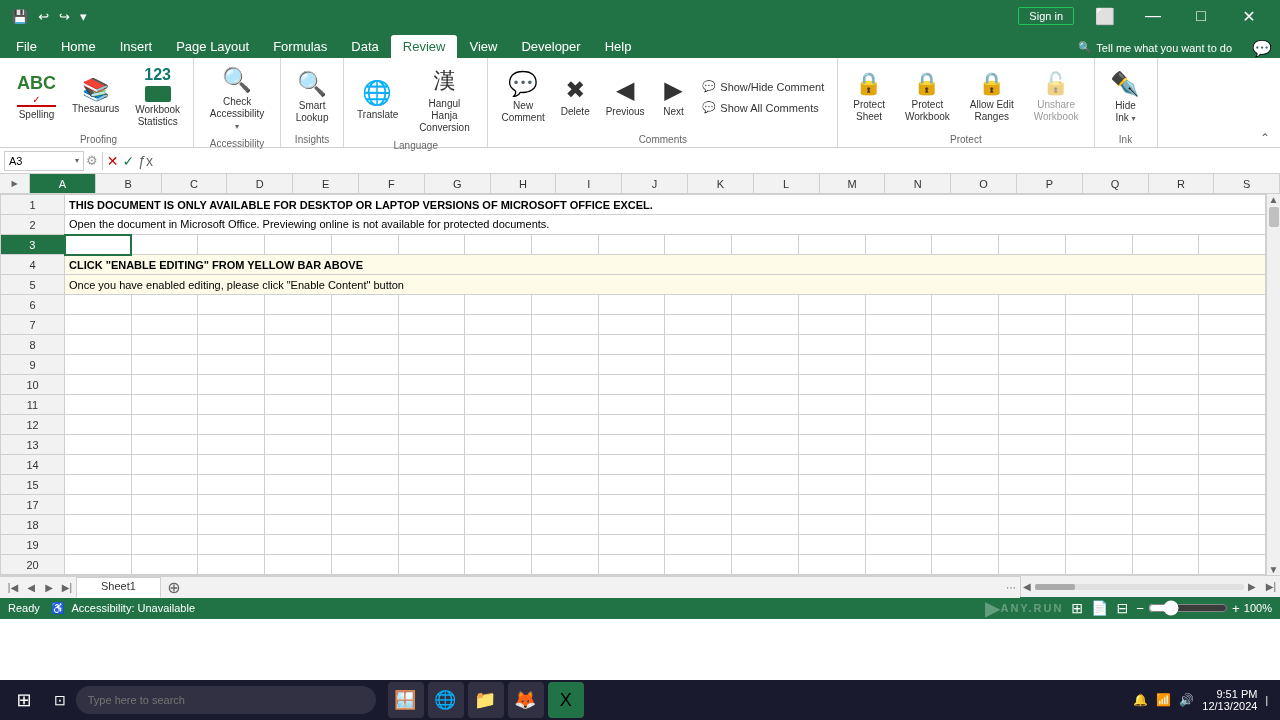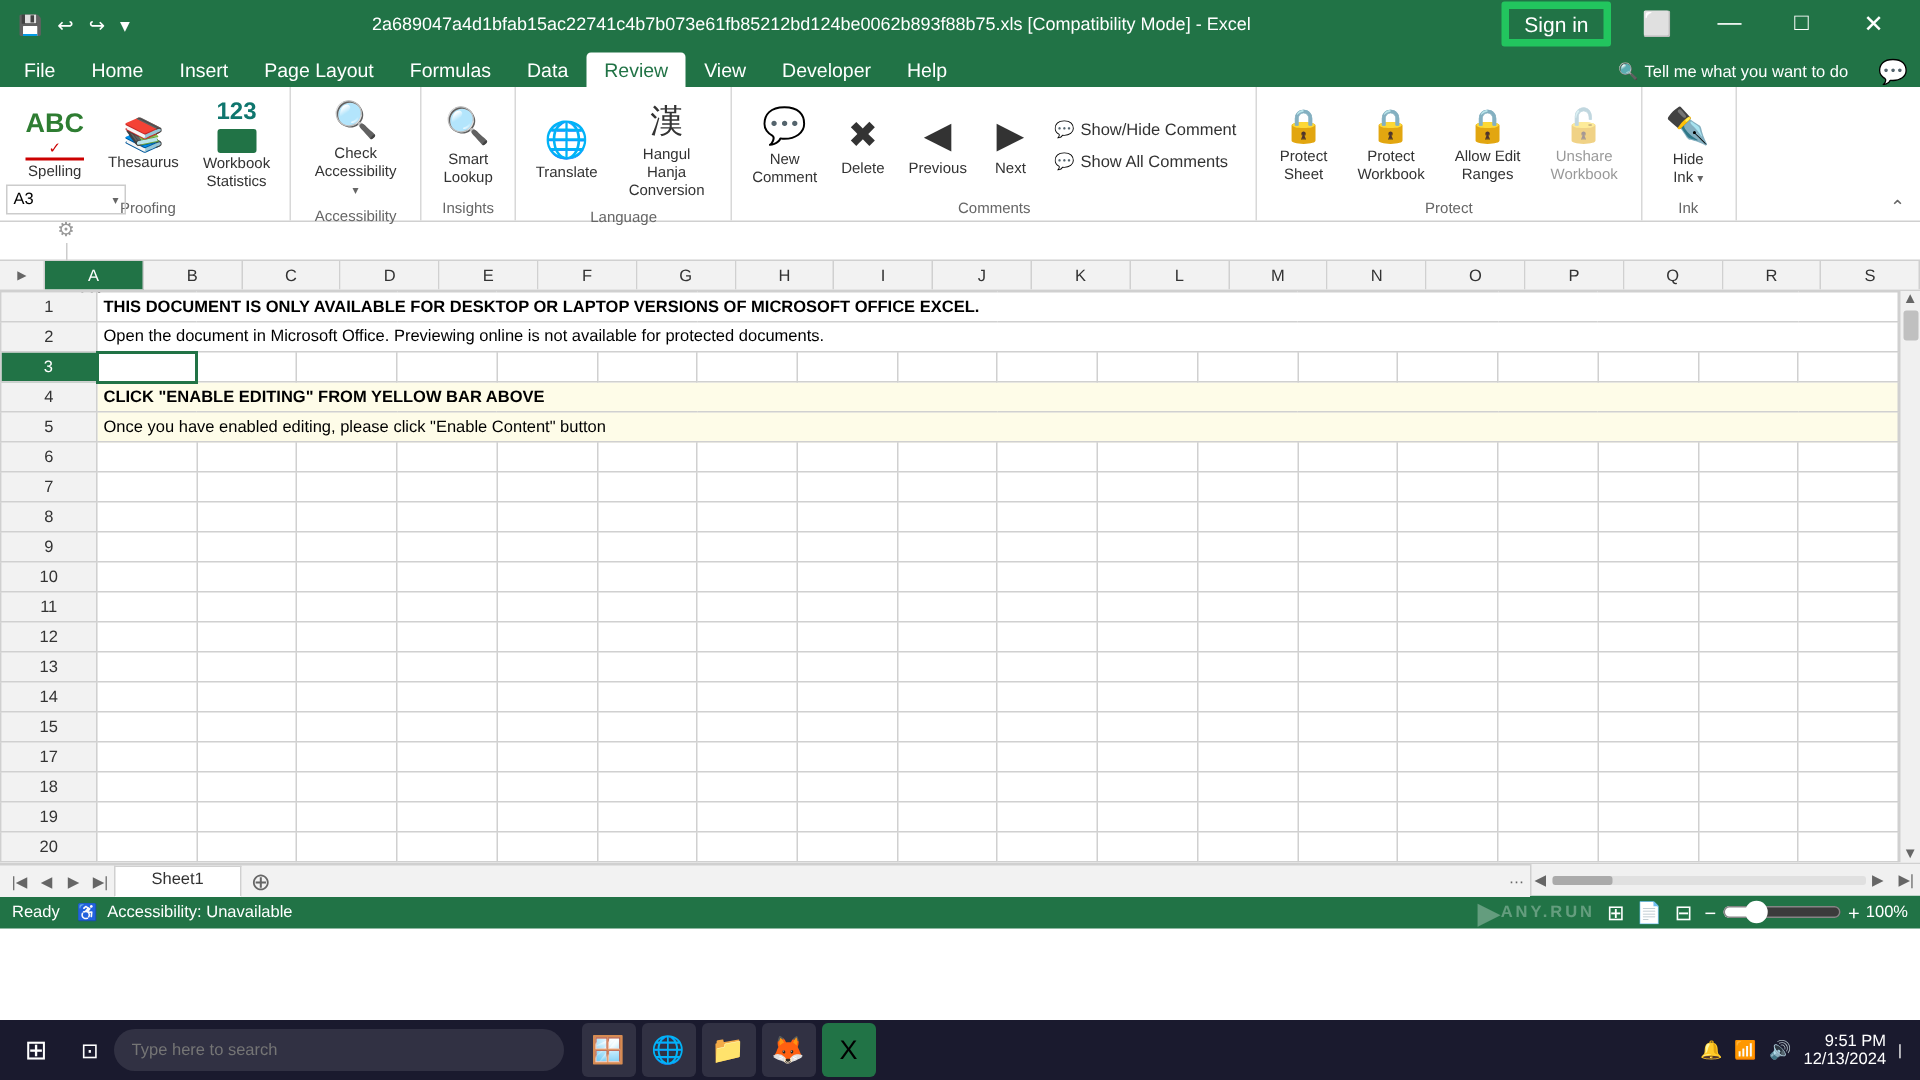--- a/index.html
+++ b/index.html
@@ -56,24 +56,24 @@
       display: flex;
       align-items: center;
       color: white;
       font-size: 11px;
       padding: 4px 10px;
       gap: 4px;
     }
     .sign-in-btn {
       margin-left: 10px;
       background: transparent;
-      border: 5px solid #22c55e;
+      border: 1px solid #22c55e;
       color: white;
       padding: 2px 10px;
-      font-size: 14px;
+      font-size: 11px;
       cursor: pointer;
       border-radius: 2px;
     }
 
     
     .ribbon {
       height: 90px;
       background: #fff;
       border-bottom: 1px solid #d0d0d0;
       display: flex;
@@ -343,21 +343,20 @@
 
 <div class="title-bar">
   <div class="title-bar-left">
     <div class="qat">
       <button class="qat-btn">💾</button>
       <button class="qat-btn">↩</button>
       <button class="qat-btn">↪</button>
       <button class="qat-btn">▾</button>
     </div>
   </div>
-  <div class="title-bar-title">2a689047a4d1bfab15ac22741c4b7b073e61fb85212bd124be0062b893f88b75.xls [Compatibility Mode] - Excel</div>
   <div style="display:flex;align-items:center;gap:8px;">
     <button class="sign-in-btn">Sign in</button>
     <div class="title-bar-controls">
       <button class="title-btn">⬜</button>
       <button class="title-btn">—</button>
       <button class="title-btn">□</button>
       <button class="title-btn close">✕</button>
     </div>
   </div>
 </div>
@@ -499,21 +498,21 @@
         <div class="label">Hide<br>Ink <span class="dropdown-arrow">▾</span></div>
       </button>
     </div>
     <div class="ribbon-group-label">Ink</div>
   </div>
 
   <button class="ribbon-collapse-btn">⌃</button>
 </div>
 
 <div class="formula-bar">
-  <div style="display:flex;align-items:center;gap:2px;flex-direction:column;">
+  <div style="display:flex;align-items:center;gap:2px;">
     <div class="cell-name-box">
       <span>A3</span>
       <span style="margin-left:auto;font-size:8px;color:#666;">▾</span>
     </div>
     <button style="background:none;border:none;cursor:pointer;color:#999;font-size:13px;">⚙</button>
     <div class="formula-bar-divider"></div>
     <div class="formula-bar-icons">
       <button style="background:none;border:none;cursor:pointer;color:#c00;font-size:14px;">✕</button>
       <button style="background:none;border:none;cursor:pointer;color:#217346;font-size:14px;">✓</button>
       <button style="background:none;border:none;cursor:pointer;color:#666;font-size:14px;">ƒx</button>

